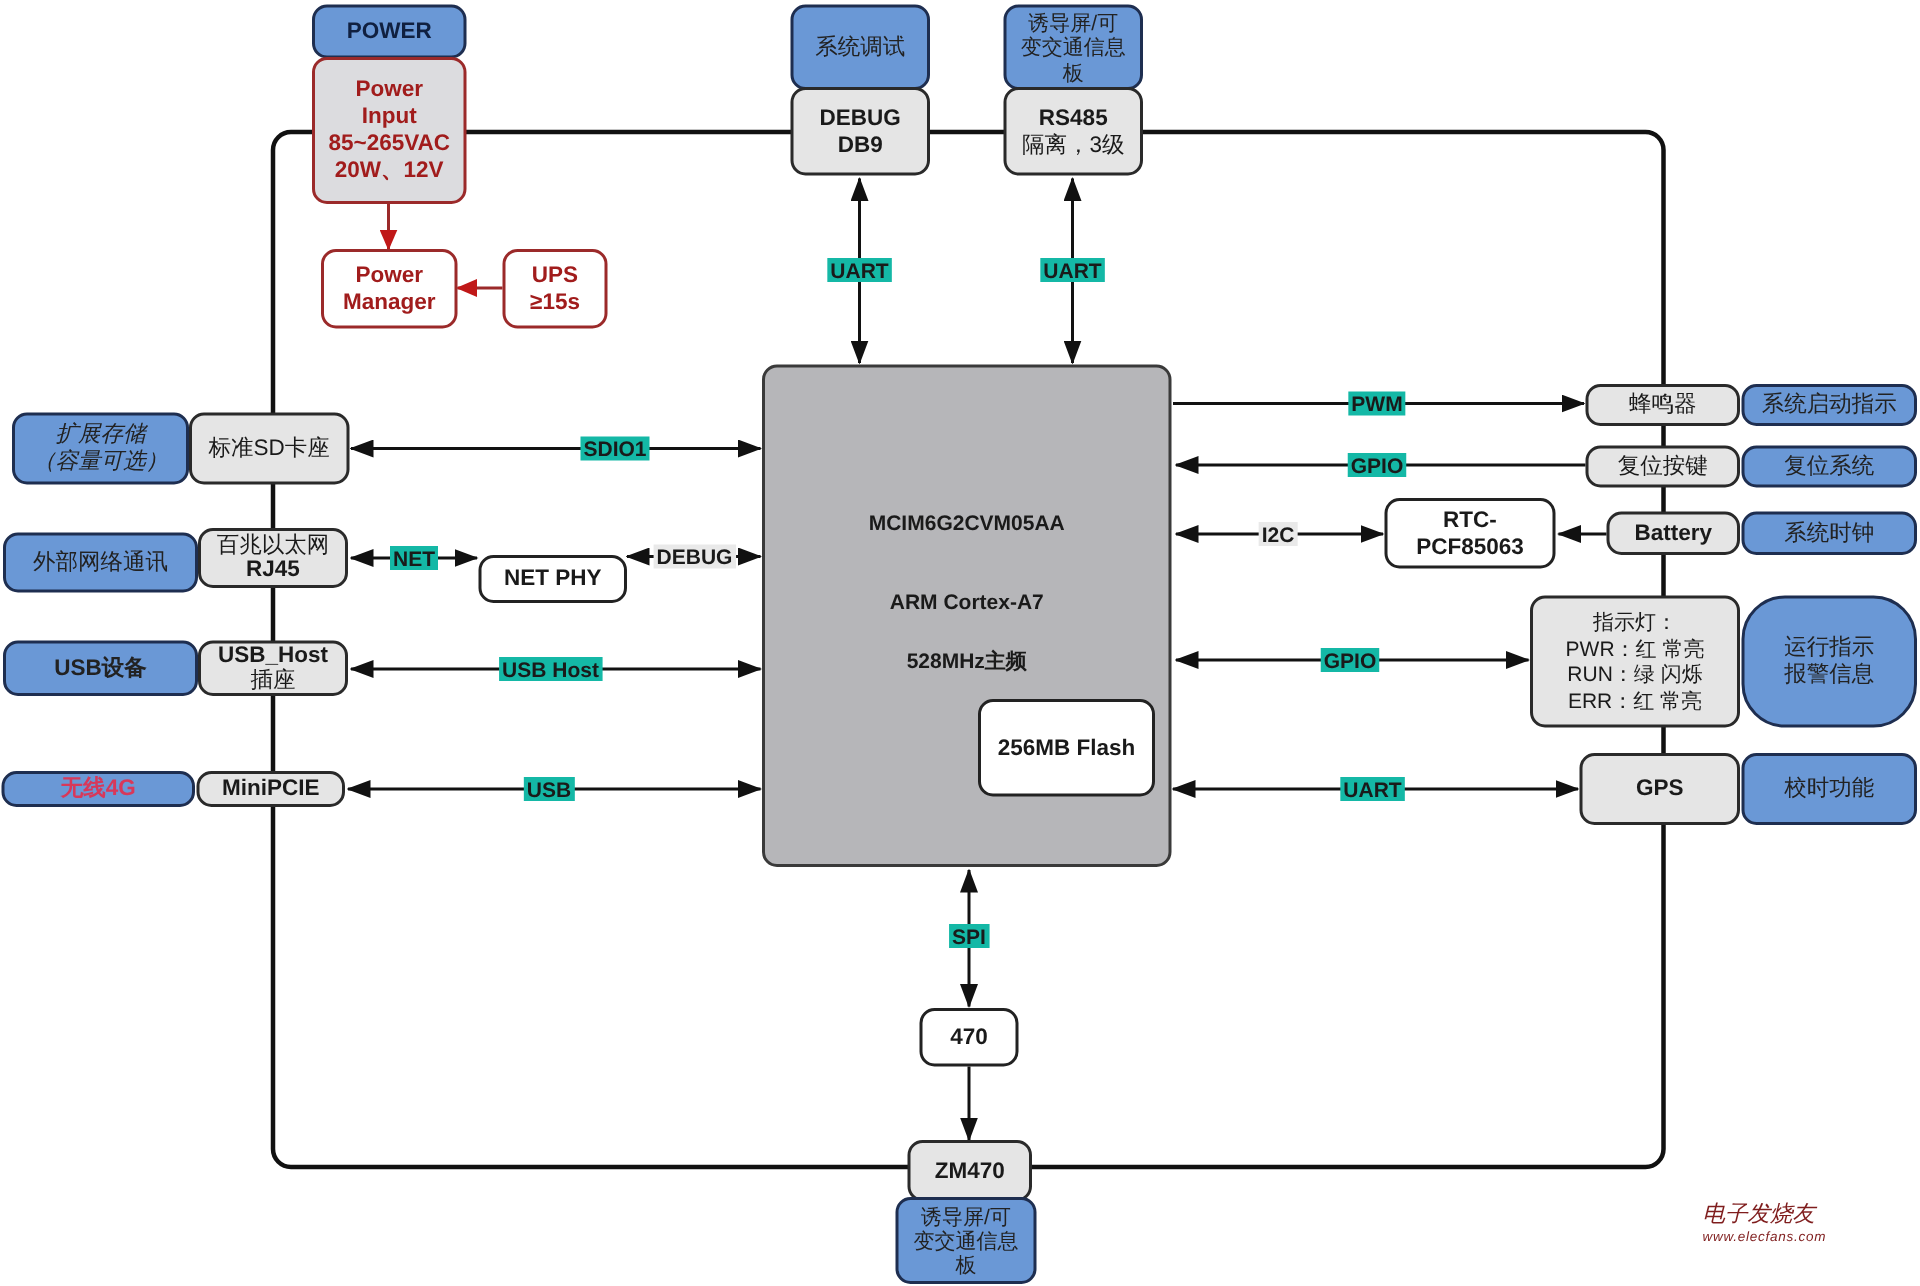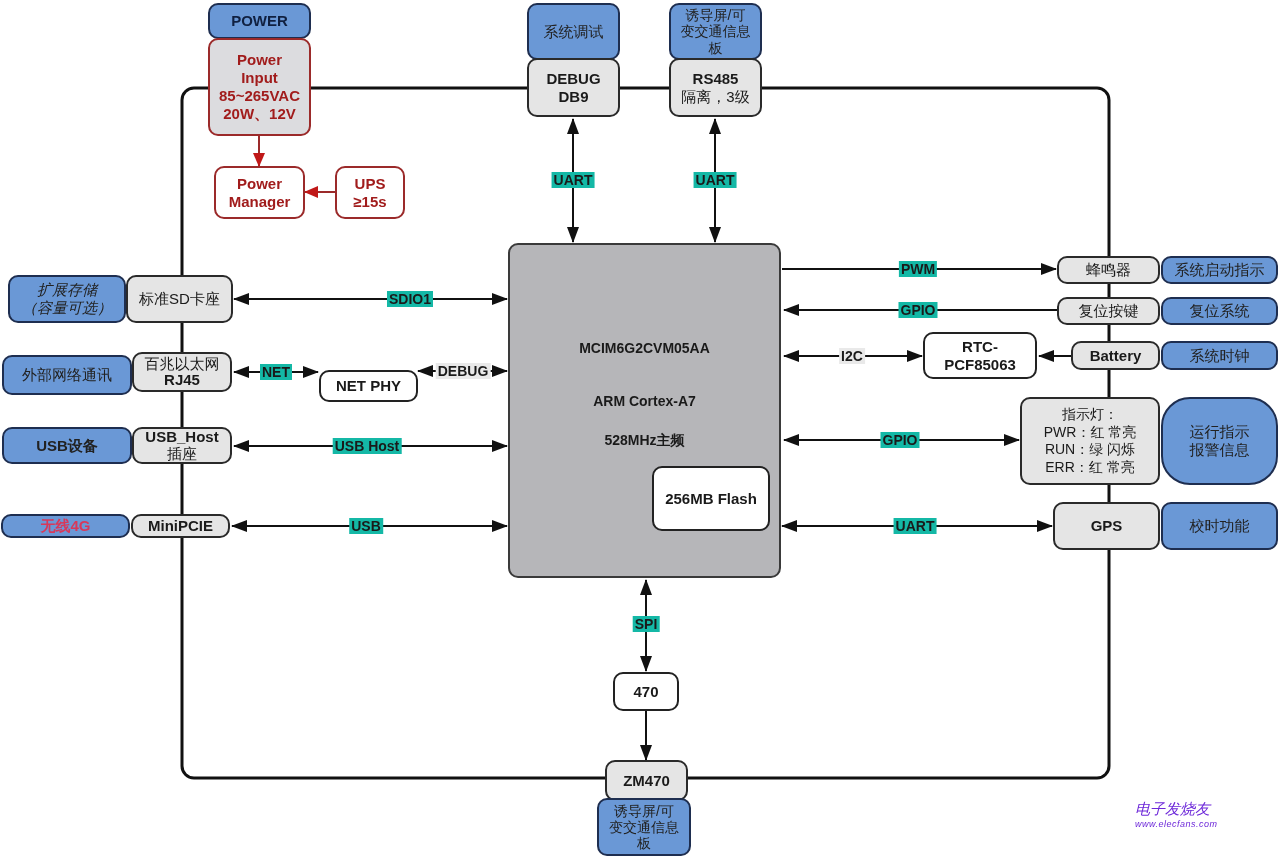--- a/index.html
+++ b/index.html
@@ -13,21 +13,21 @@
   .grey { background: #e5e5e5; border-color: #2a2a2a; font-size: 15px; }
   .white { background: #ffffff; border-color: #222; font-size: 15px; font-weight: bold; }
   .b { font-weight: bold; }
   .red-box { border-color: #9b2a2a; color: #a11c1c; font-weight: bold; font-size: 15px; }
   .mcu { position: absolute; left: 508px; top: 243px; width: 273px; height: 335px; box-sizing: border-box;
          background: #b6b6b9; border: 2px solid #3a3a3a; border-radius: 10px; }
   .mcu .line { position: absolute; left: 0; width: 100%; text-align: center; font-weight: bold; font-size: 14px; }
   .label { position: absolute; font-size: 14px; font-weight: bold; background: #14b8a6; padding: 0 2px;
            transform: translate(-50%, -50%); white-space: nowrap; }
   .label.grey-bg { background: #e9e9e9; }
-  .watermark { position: absolute; left: 1135px; top: 800px; color: #6d28d9; font-size: 15px; font-style: italic; }
+  .watermark { position: absolute; left: 1135px; top: 800px; color: #7f1d1d; font-size: 15px; font-style: italic; }
   .watermark .url { display: block; font-size: 9px; letter-spacing: 0.5px; }
 </style>
 </head>
 <body>
 
 <svg id="wires" viewBox="0 0 1280 857">
   <defs>
     <marker id="arr" markerWidth="10" markerHeight="10" refX="9" refY="5" orient="auto-start-reverse" markerUnits="userSpaceOnUse">
       <path d="M0,0 L10,5 L0,10 z" fill="#111"></path>
     </marker>

